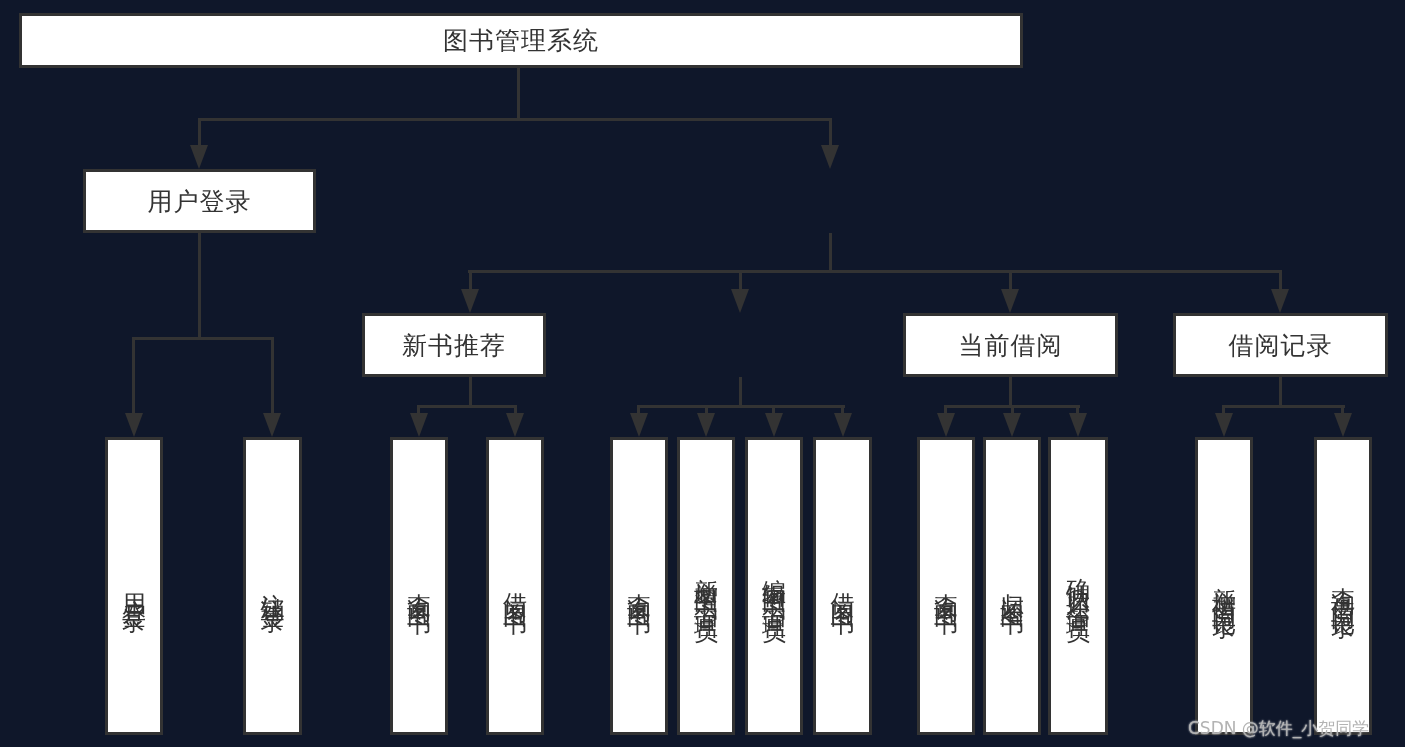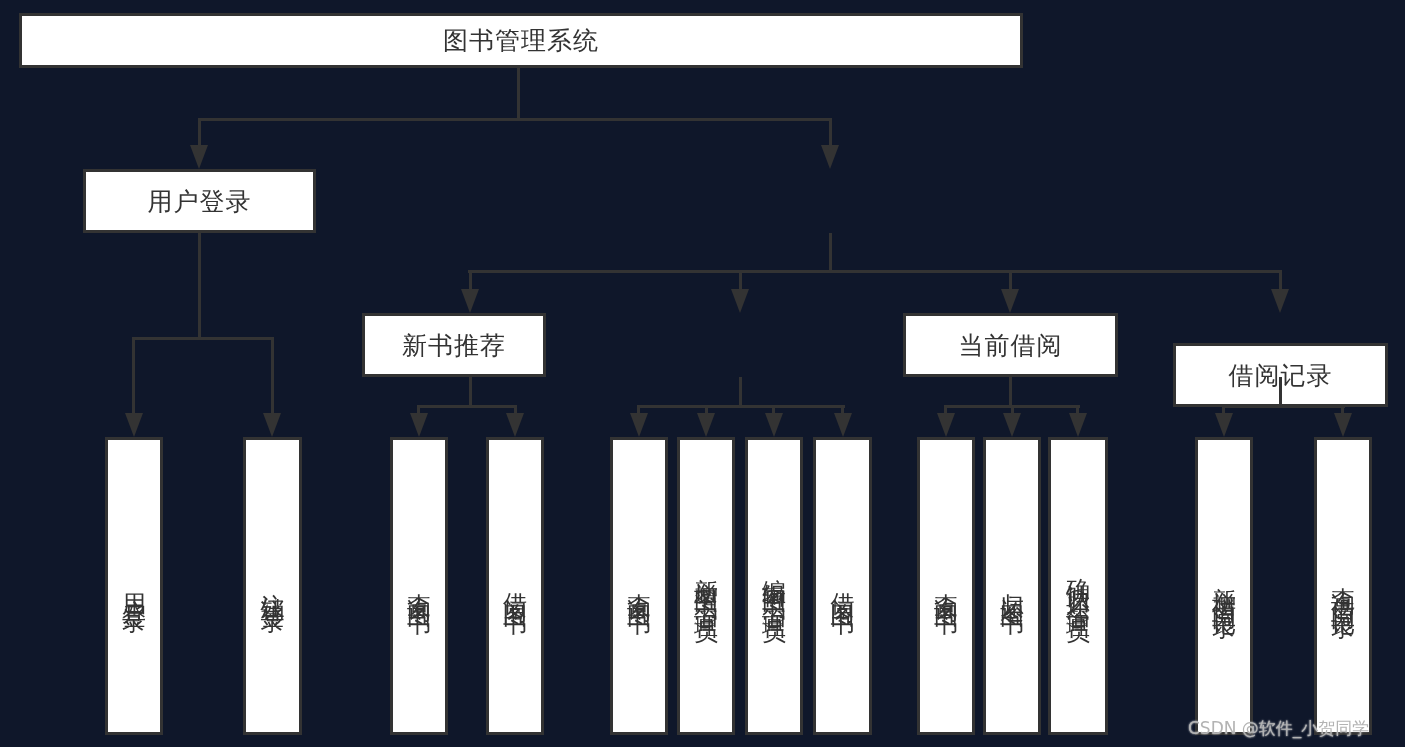--- a/index.html
+++ b/index.html
@@ -57,21 +57,21 @@
   <div class="ah" style="left:1001px;top:289px;"></div>
   <div class="lv" style="left:1279px;top:270px;height:22px;"></div>
   <div class="ah" style="left:1271px;top:289px;"></div>
 
   <div class="hbox" style="left:362px;top:313px;width:184px;height:64px;">
     <span>新书推荐</span>
   </div>
   <div class="hbox" style="left:903px;top:313px;width:215px;height:64px;">
     <span>当前借阅</span>
   </div>
-  <div class="hbox" style="left:1173px;top:313px;width:215px;height:64px;margin-top:30px;">
+  <div class="hbox" style="left:1173px;top:313px;width:215px;height:64px;">
     <span>借阅记录</span>
   </div>
 
   <div class="lv" style="left:469px;top:377px;height:30px;"></div>
   <div class="lh" style="left:417px;top:405px;width:100px;"></div>
   <div class="lv" style="left:417px;top:405px;height:12px;"></div>
   <div class="ah" style="left:410px;top:413px;"></div>
   <div class="lv" style="left:514px;top:405px;height:12px;"></div>
   <div class="ah" style="left:506px;top:413px;"></div>
 

